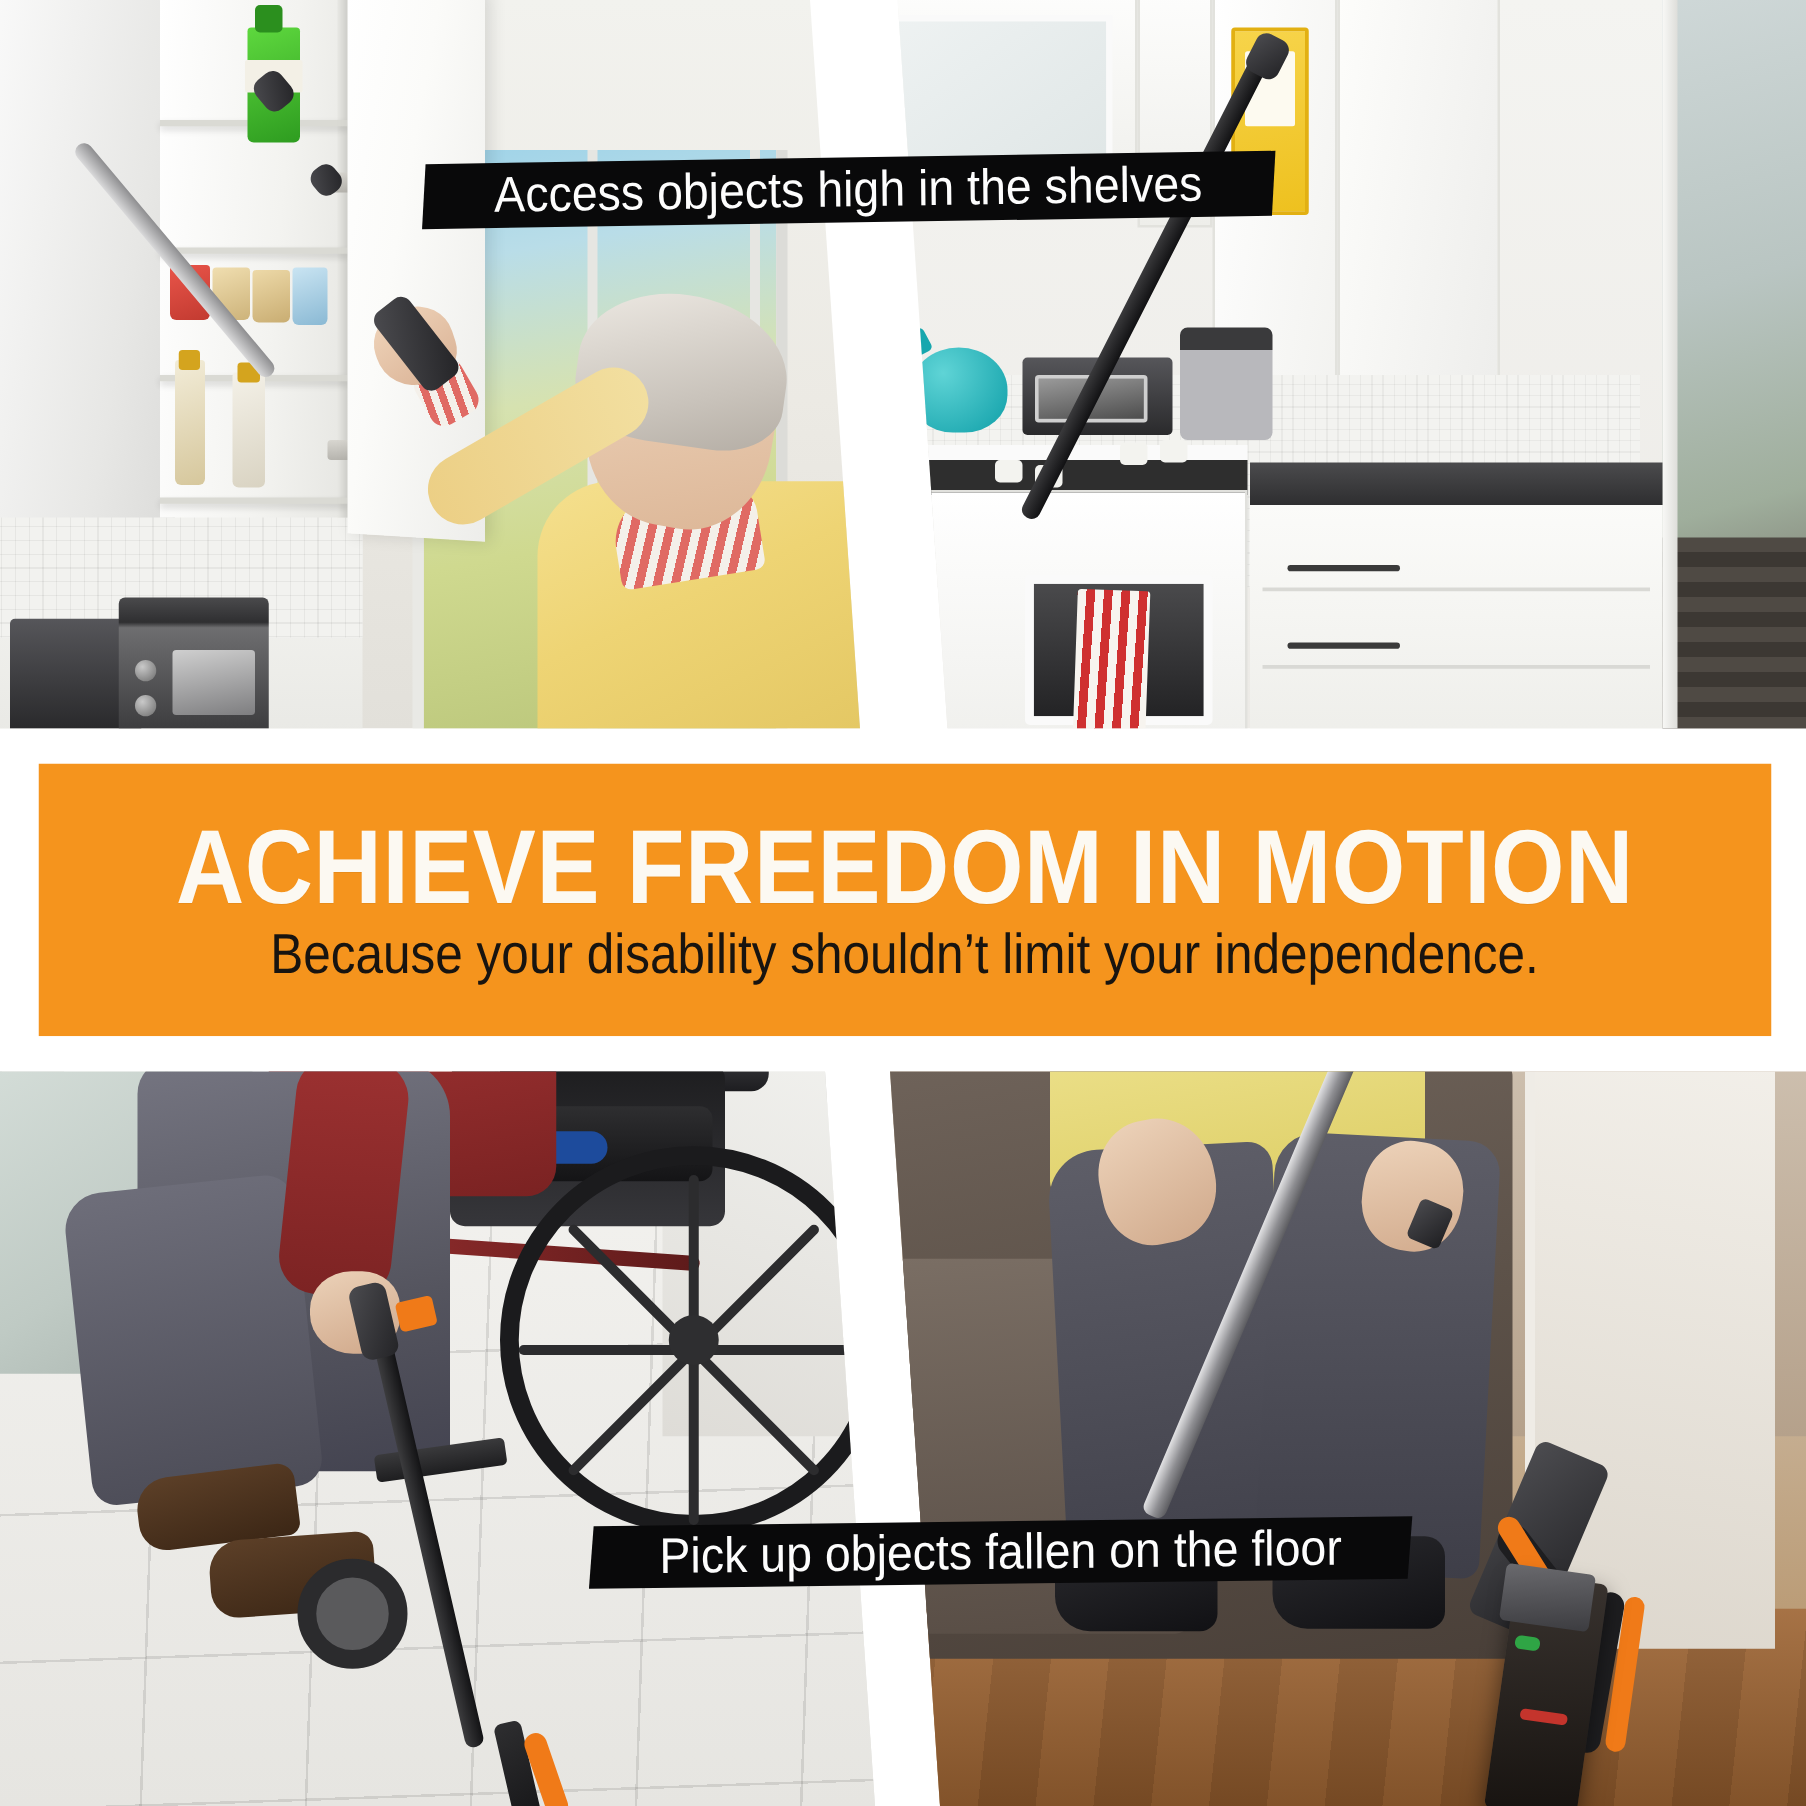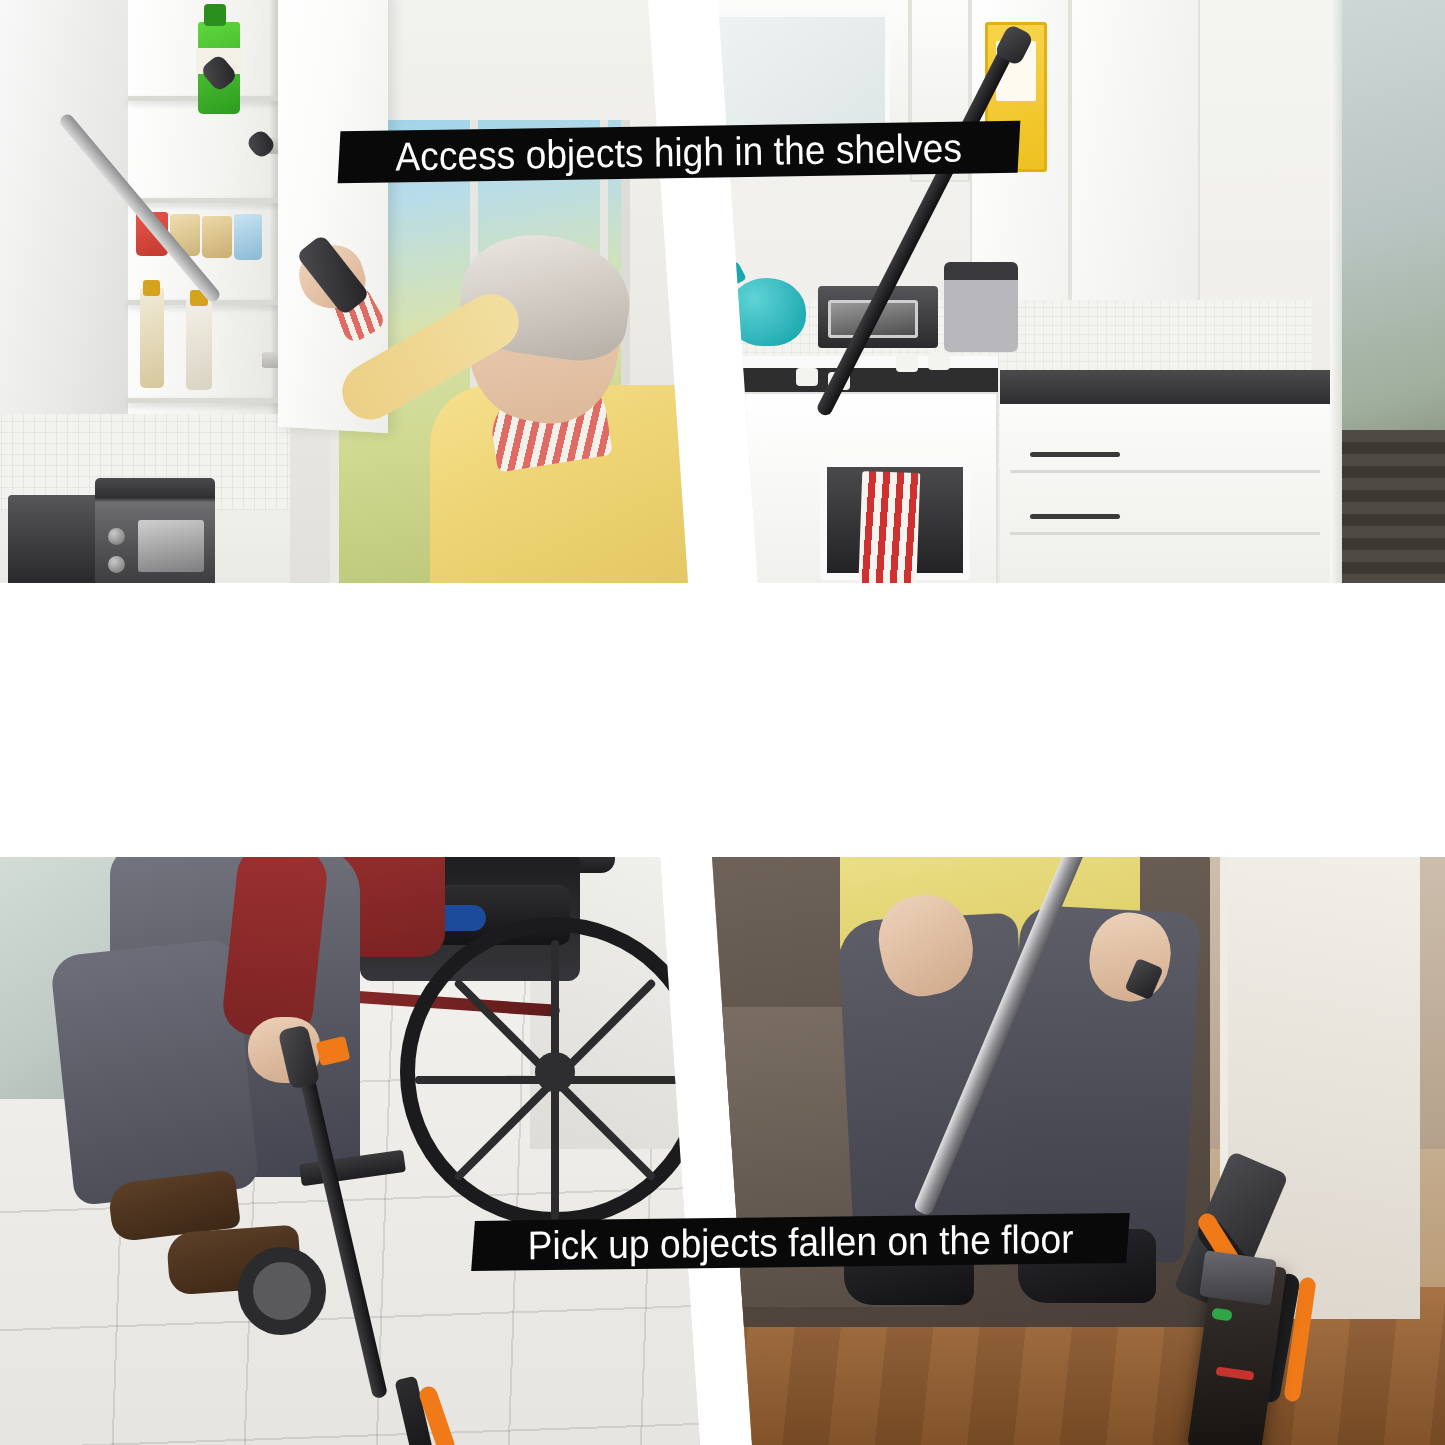--- a/index.html
+++ b/index.html
@@ -382,20 +382,24 @@
       <div class="reach-pole" style="left:305px;top:40px;width:15px;height:420px;
            background:linear-gradient(90deg,#3a3a3c,#111113);
            transform:rotate(27deg);transform-origin:50% 0%;"></div>
       <div class="reach-grip" style="left:300px;top:28px;width:28px;height:34px;
            transform:rotate(27deg);"></div>
     </div>
   </div>
 
   <div class="gutter" style="top:583px;height:28px;"></div>
 
+  <div id="banner">
+    <div id="headline">ACHIEVE FREEDOM IN MOTION</div>
+    <div id="subhead">Because your disability shouldn’t limit your independence.</div>
+  </div>
 
   <div class="gutter" style="top:829px;height:28px;"></div>
 
   <div class="band" id="band-bot">
 
     <div class="photo" id="photo-bl">
       <div class="sc" id="bl-bg"></div>
       <div class="bl-tiles"></div>
       <div class="bl-wall"></div>
       <div class="bl-wallw"></div>

